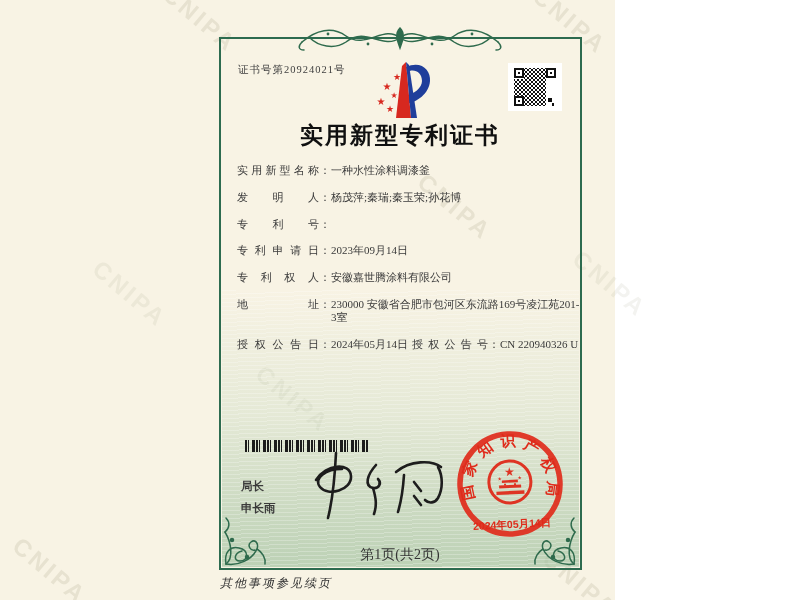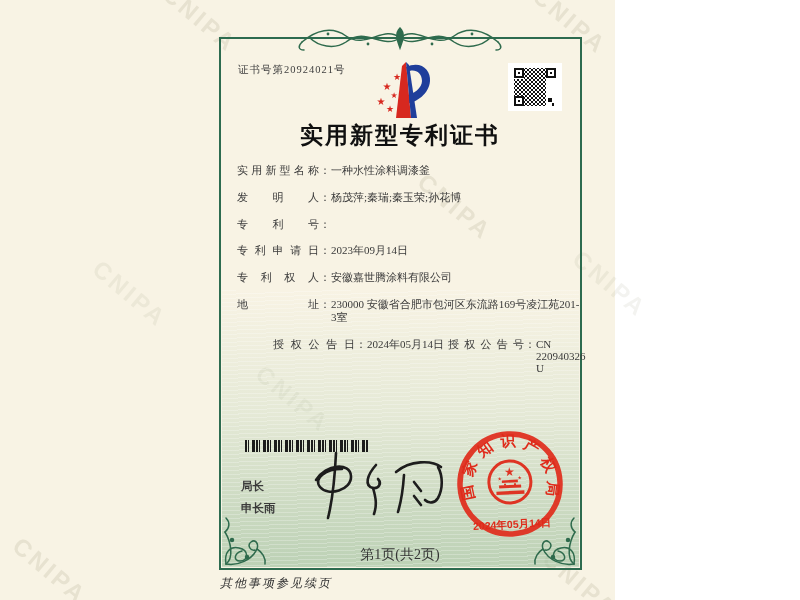--- a/index.html
+++ b/index.html
@@ -35,21 +35,21 @@
   .qr-box{position:absolute;left:508px;top:63px;width:54px;height:48px;background:#fff;z-index:4;
           display:flex;align-items:center;justify-content:center;}
   .title{position:absolute;left:220px;top:120px;width:360px;text-align:center;z-index:4;
          font-size:23px;font-weight:700;letter-spacing:2px;color:#101010;}
 
   .fields{position:absolute;left:237px;top:164px;width:344px;z-index:4;font-size:11px;color:#3a3a3a;}
   .row{display:flex;margin-bottom:14px;line-height:12px;}
   .lbl{display:inline-block;width:82px;text-align:justify;text-align-last:justify;flex:0 0 82px;}
   .col{flex:0 0 12px;text-align:center;}
   .val{flex:1;line-height:13px;}
-  .grant-row{position:relative;display:flex;line-height:12px;margin-left:36px;}
+  .grant-row{position:relative;display:flex;line-height:12px;}
   .grant-pair2{position:absolute;left:175px;top:0;display:flex;}
   .grant-pair2 .lbl{width:76px;flex:0 0 76px;}
 
   .paras{position:absolute;left:237px;top:338px;width:344px;z-index:4;font-size:10px;
          line-height:13px;color:#2e2e2e;font-style:italic;}
   .paras p{margin:0 0 5px 0;text-indent:2em;}
 
   .barcode{position:absolute;left:245px;top:440px;width:123px;height:12px;z-index:4;
     background:repeating-linear-gradient(90deg,#1c1c1c 0 2px,rgba(0,0,0,0) 2px 3px,
       #1c1c1c 3px 4px,rgba(0,0,0,0) 4px 7px,#1c1c1c 7px 10px,rgba(0,0,0,0) 10px 11px);}

